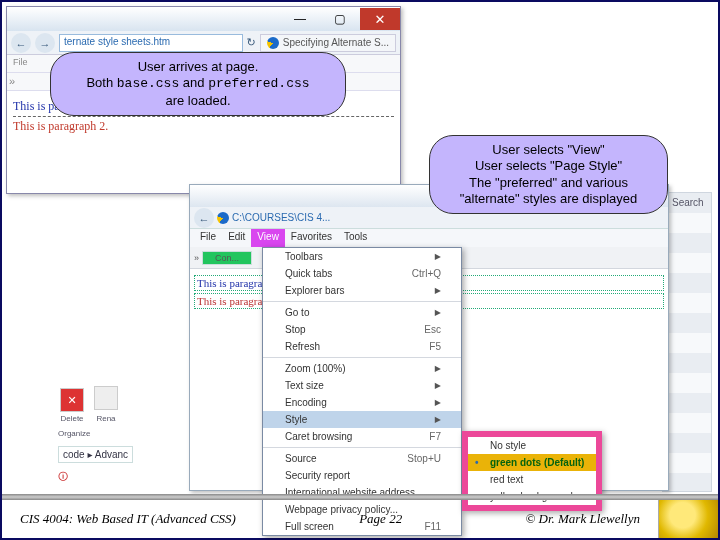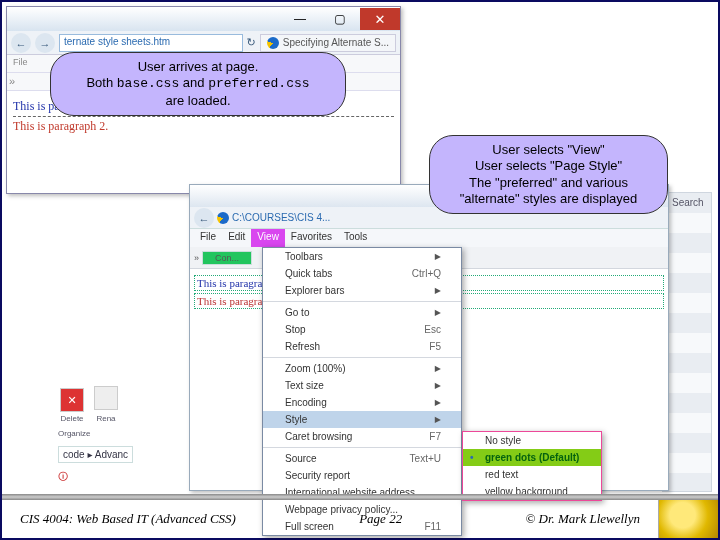--- a/index.html
+++ b/index.html
@@ -44,24 +44,24 @@
 
   
   .dropdown { position:absolute; top:62px; left:72px; width:200px; background:#fff; border:1px solid #7a8aa3; box-shadow:2px 2px 6px rgba(0,0,0,.35); font-size:10px; color:#333; }
   .dd-item { padding:3px 20px 3px 22px; display:flex; justify-content:space-between; align-items:center; position:relative; }
   .dd-item .arrow { color:#555; font-size:8px; }
   .dd-item.highlight { background:#bfd4ea;align-items:center; }
   .dd-sep { height:1px; background:#d4d8df; margin:2px 0; }
   .dd-item .kbd { color:#666; }
 
   
-  .submenu { position:absolute; top:56px; left:282px; width:140px; background:#fff; border:1px solid #ec4899; box-shadow:2px 2px 6px rgba(0,0,0,.35); font-size:10px; color:#333; }
+  .submenu { position:absolute; top:56px; left:282px; width:140px; background:#fff; border:6px solid #ec4899; box-shadow:2px 2px 6px rgba(0,0,0,.35); font-size:10px; color:#333; }
   .sub-item { padding:3px 8px 3px 22px; position:relative; }
   .sub-item.sel::before { content:"•"; position:absolute; left:7px; color:#2a6ab0; }
-  .sub-item.highlight { background:#84cc16; color:#05630f; font-weight:bold; }
+  .sub-item.highlight { background:#eab308; color:#05630f; font-weight:bold; }
 
   
   .clutterR { position:absolute; top:190px; left:660px; width:50px; height:300px; background:repeating-linear-gradient(#e9edf2,#e9edf2 20px,#f7f9fb 20px,#f7f9fb 40px); border:1px solid #cfd6df; }
   .clutterB { position:absolute; top:382px; left:56px; width:130px; height:100px; }
   .clutterB .ic { width:24px; height:24px; background:#eee; border:1px solid #ccc; display:inline-block; margin:2px;}
 </style>
 </head>
 <body>
 
 <div class="slide">
@@ -169,21 +169,21 @@
           <span>Style</span>
           <span class="arrow">▶</span>
         </div>
         <div class="dd-item">
           <span>Caret browsing</span>
           <span class="kbd">F7</span>
         </div>
         <div class="dd-sep"></div>
         <div class="dd-item">
           <span>Source</span>
-          <span class="kbd">Text+U</span>
+          <span class="kbd">Stop+U</span>
         </div>
         <div class="dd-item">
           <span>Security report</span>
         </div>
         <div class="dd-item">
           <span>International website address</span>
         </div>
         <div class="dd-item">
           <span>Webpage privacy policy...</span>
         </div>

